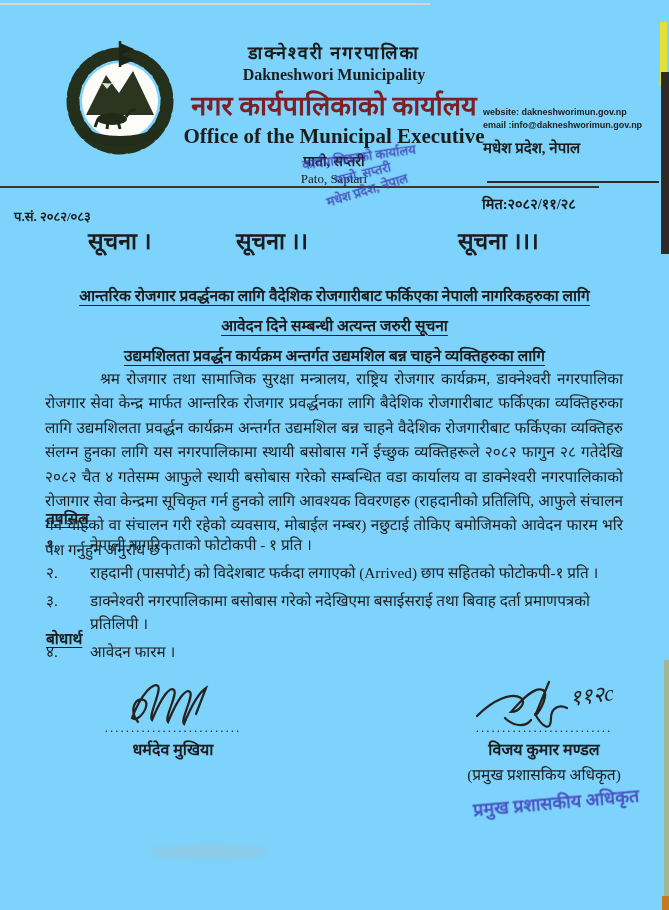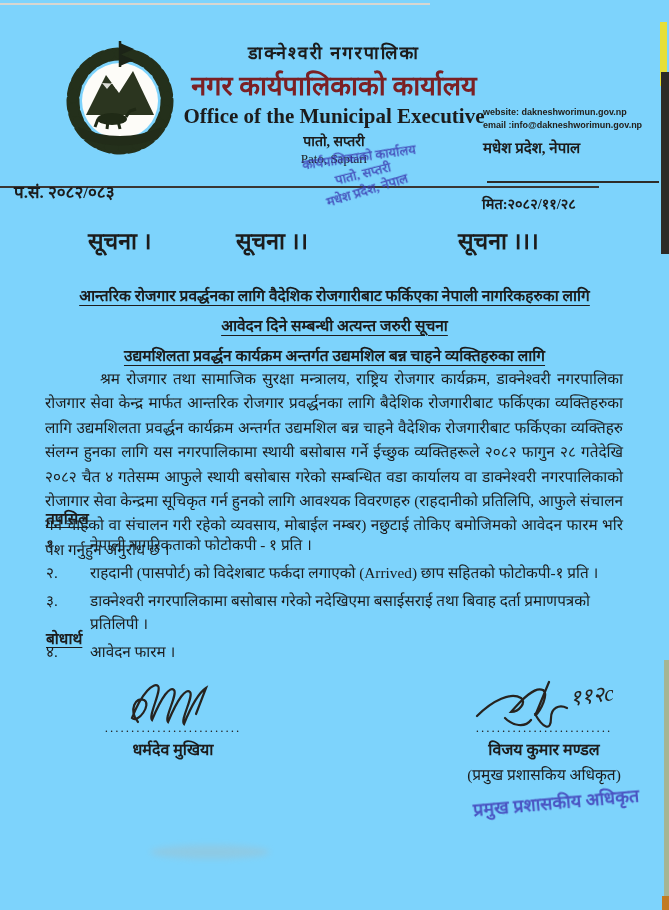--- a/index.html
+++ b/index.html
@@ -28,21 +28,21 @@
   .addr-np { font-size:14px; font-weight:bold; margin-top:2px; }
   .addr-en { font-size:13px; margin-top:1px; }
   .hdr-right { position:absolute; left:483px; top:106px; width:182px; }
   .web, .mail { font-size:9px; font-weight:bold; font-family:"Liberation Sans","DejaVu Sans",sans-serif; color:#23201c; line-height:13px; }
   .prov-np { font-size:15px; font-weight:bold; margin-top:5px; }
   .prov-en { font-size:12px; font-weight:bold; margin-top:1px; }
   .rule-main { position:absolute; top:186px; left:0; width:599px; height:2px; background:#3a3633; }
   .rule-right { position:absolute; top:181px; left:487px; width:172px; height:2px; background:#2e2b28; }
 
   
-  .ref-no { position:absolute; left:14px; top:180px; font-size:17px; font-weight:bold; }
+  .ref-no { position:absolute; left:14px; top:207px; font-size:13px; font-weight:bold; }
   .date-no { position:absolute; left:482px; top:193px; font-size:14.5px; font-weight:bold; }
 
   
   .stamp-center {
     position:absolute; left:258px; top:148px; width:210px; text-align:center;
     transform:rotate(-14deg); color:#3c3cb2; font-weight:bold; opacity:.82;
     filter:blur(.3px); line-height:17px; font-size:13px;
   }
   .stamp-center .s1 { transform:rotate(6deg); }
   .stamp-center .s3 { transform:rotate(-3deg); }
@@ -107,20 +107,21 @@
     <polygon points="42,46 47,52 52,46 56,52 60,47" fill="#fdfcf8" opacity=".85"></polygon>
 
     <ellipse cx="52" cy="82" rx="15" ry="6" fill="#202a16"></ellipse>
     <path d="M38 82 L35 90 M48 84 L47 92 M58 84 L60 92 M66 80 L70 74 L76 72" stroke="#202a16" stroke-width="3" fill="none"></path>
 
     <path d="M18 90 Q60 108 102 90 L98 101 Q60 116 22 101 Z" fill="#222c19"></path>
   </svg>
 
   <div class="hdr-center">
     <div class="muni-np">डाक्नेश्वरी नगरपालिका</div>
+    <div class="muni-en">Dakneshwori Municipality</div>
     <div class="office-np">नगर कार्यपालिकाको कार्यालय</div>
     <div class="office-en">Office of the Municipal Executive</div>
     <div class="addr-np">पातो, सप्तरी</div>
     <div class="addr-en">Pato, Saptari</div>
   </div>
 
   <div class="hdr-right">
     <div class="web">website: dakneshworimun.gov.np</div>
     <div class="mail">email :info@dakneshworimun.gov.np</div>
     <div class="prov-np">मधेश प्रदेश, नेपाल</div>

